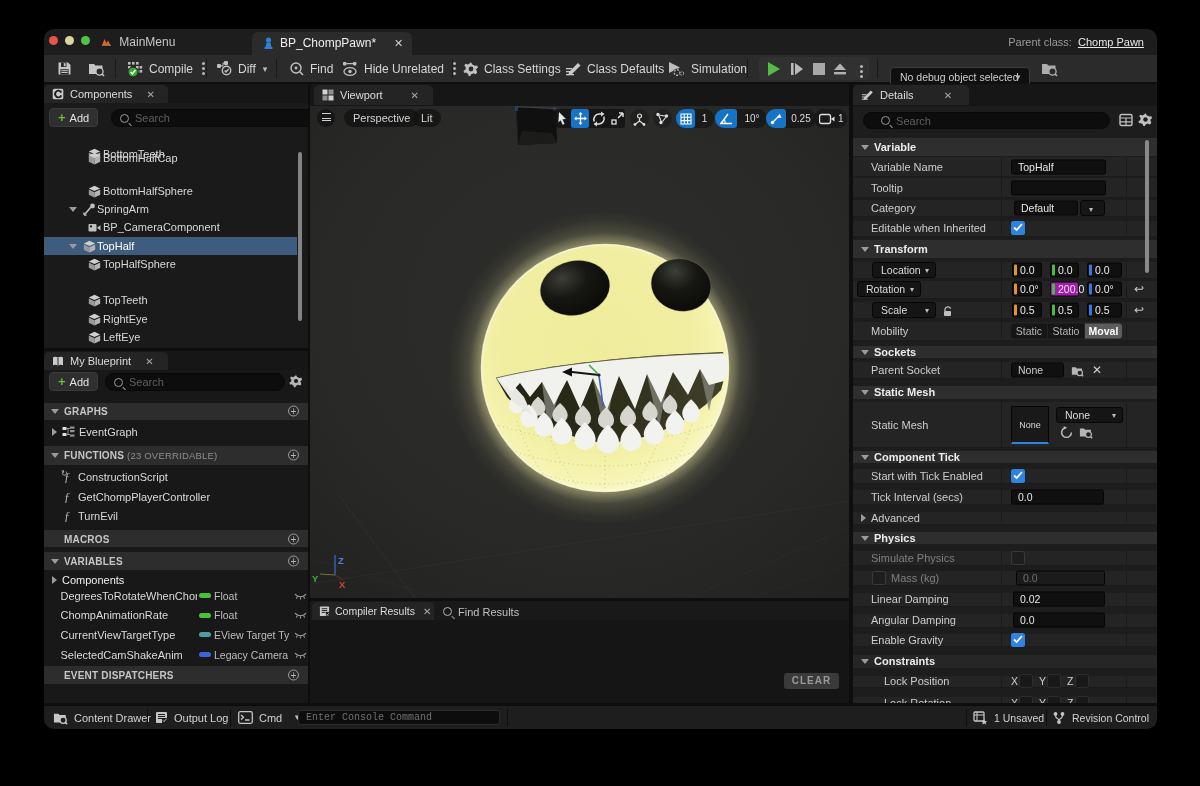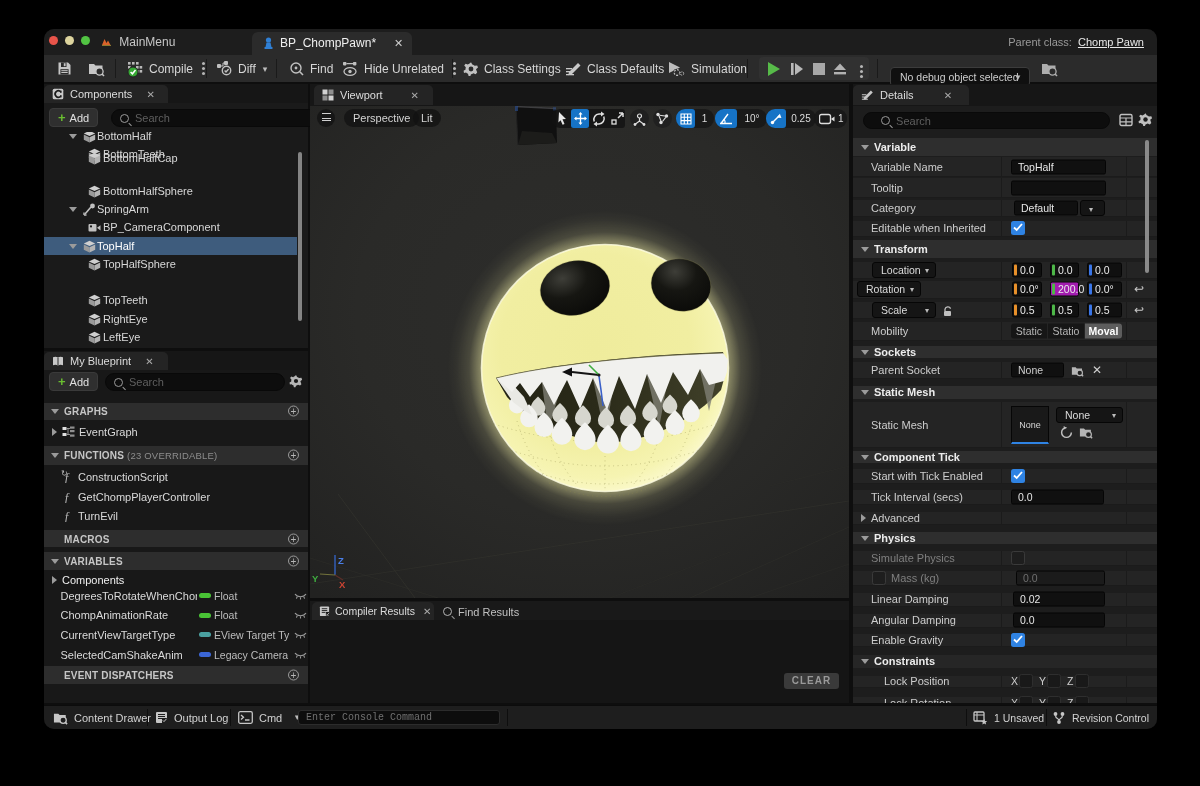--- a/index.html
+++ b/index.html
@@ -237,29 +237,20 @@
           <rect x="8" y="2.6" width="1.6" height="2.2" fill="#1a1a1a"></rect>
           <rect x="8" y="7.2" width="1.6" height="2.2" fill="#1a1a1a"></rect>
         </svg>
       Components<span class="px">✕</span>
     </div>
     <div class="srow" style="left:5px;top:24px">
         <div class="addbtn"><span class="plus">+</span>Add</div>
       </div>
     <div class="search srow" style="left:67px;top:25px;width:236px"><span class="mag"></span>Search</div>
     <div id="ctree" style="position:absolute;left:0;top:48px;width:264px;height:214px;overflow:hidden">
-      <div class="trow" style="top:-4.40px;width:253px">
-          <span class="ar"></span>
-          <svg class="ic" style="left:39px" width="13" height="13" viewBox="0 0 13 13">
-            <path d="M6.5 0.8 L12.2 3.4 L6.5 6 L0.8 3.4 Z" fill="#cfcfcf"></path>
-            <path d="M0.8 4.6 L6.5 7.2 L6.5 12.4 L0.8 9.8 Z" fill="#9a9a9a"></path>
-            <path d="M12.2 4.6 L6.5 7.2 L6.5 12.4 L12.2 9.8 Z" fill="#b4b4b4"></path>
-          </svg>
-          <span class="tx" style="left:53px;color:#d8d8d8">BottomHalf</span>
-        </div>
       <div class="trow" style="top:13.85px;width:253px">
           <svg class="ic" style="left:44px" width="13" height="13" viewBox="0 0 13 13">
             <path d="M6.5 0.8 L12.2 3.4 L6.5 6 L0.8 3.4 Z" fill="#cfcfcf"></path>
             <path d="M0.8 4.6 L6.5 7.2 L6.5 12.4 L0.8 9.8 Z" fill="#9a9a9a"></path>
             <path d="M12.2 4.6 L6.5 7.2 L6.5 12.4 L12.2 9.8 Z" fill="#b4b4b4"></path>
           </svg>
           <span class="tx" style="left:59px;color:#d8d8d8">BottomTeeth</span>
         </div>
       <div class="trow" style="top:17px;width:253px">
           <svg class="ic" style="left:44px" width="13" height="13" viewBox="0 0 13 13">

